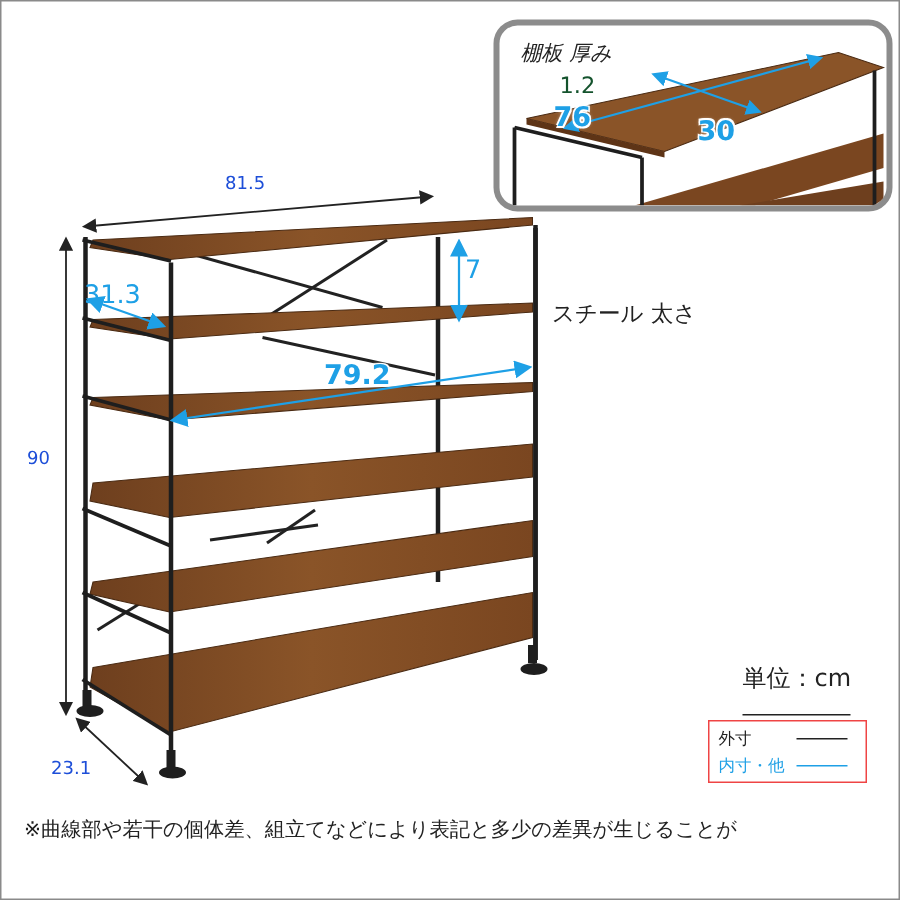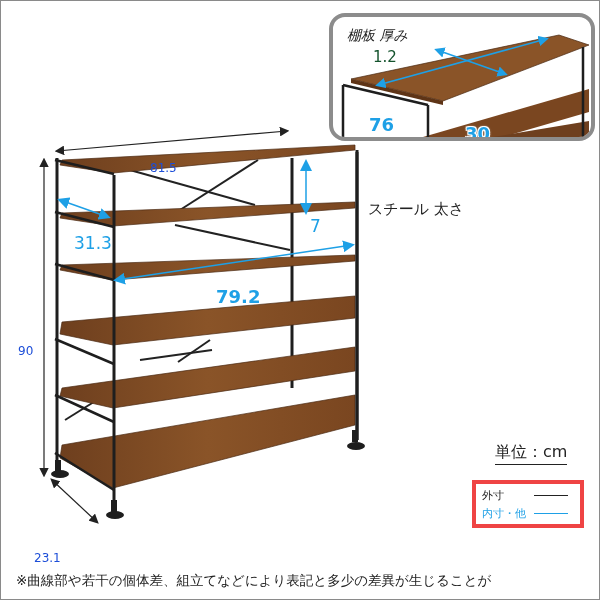--- a/index.html
+++ b/index.html
@@ -2,41 +2,41 @@
 <html><head>
 <meta charset="utf-8">
 <style>
   html, body { margin: 0; padding: 0; }
   body {
     width: 600px; height: 600px; background: #ffffff; position: relative; overflow: hidden;
     font-family: "DejaVu Sans", "Liberation Sans", sans-serif; color: #222;
   }
   .frame { position: absolute; left: 0; top: 0; width: 598px; height: 598px; border: 1px solid #8a8a8a; }
   svg.main { position: absolute; left: 0; top: 0; }
-  .lbl { position: absolute; white-space: nowrap; margin-top: 46px; }
+  .lbl { position: absolute; white-space: nowrap; }
   .dim-black { color: #1d4ed8; font-size: 12px; }
   .dim-blue { color: #1ea0e6; font-size: 17px; }
   .dim-blue-outline {
     color: #1ea0e6; font-size: 18px; font-weight: bold;
     text-shadow: -1px -1px 0 #fff, 1px -1px 0 #fff, -1px 1px 0 #fff, 1px 1px 0 #fff, 0 0 3px #fff;
   }
   .inset-box {
     position: absolute; left: 329px; top: 13px; width: 258px; height: 120px;
     border: 4px solid #8c8c8c; border-radius: 16px; overflow: hidden; background: #fff;
   }
   .inset-title { position: absolute; left: 14px; top: 10px; font-size: 14px; color: #222; font-style: italic; }
   .inset-thick { position: absolute; left: 40px; top: 31px; font-size: 15px; color: #14532d; }
   .steel-label { position: absolute; left: 368px; top: 198px; font-size: 15px; color: #222; line-height: 22px; }
-  .unit { position: absolute; left: 495px; top: 442px; font-size: 16px; color: #222; border-bottom: 1px solid #222; padding-bottom: 1px; }
+  .unit { position: absolute; left: 495px; top: 442px; font-size: 16px; color: #222; border-bottom: 1px solid #222; padding-bottom: 13px; }
   .legend {
     position: absolute; left: 472px; top: 480px; width: 104px; height: 40px;
-    border: 4px solid #ef4444; font-size: 11px;
+    border: 1px solid #ef4444; font-size: 11px;
   }
   .legend-row { position: absolute; left: 6px; height: 16px; display: flex; align-items: center; }
-  .note { position: absolute; left: 16px; top: 569px; font-size: 13.5px; line-height: 22px; color: #222; }
+  .note { position: absolute; left: 16px; top: 542px; font-size: 13.5px; line-height: 22px; color: #222; }
   .note .l2 { padding-left: 18px; }
 </style>
 </head>
 <body>
 
 <div class="frame"></div>
 
 <svg class="main" width="600" height="600" viewBox="0 0 600 600">
   <defs>
     <linearGradient id="wood" x1="0" y1="0" x2="1" y2="0">
@@ -109,21 +109,21 @@
     <line x1="60" y1="200" x2="108" y2="217" marker-start="url(#arrBl)" marker-end="url(#arrBl)"></line>
     <line x1="306" y1="162" x2="306" y2="212" marker-start="url(#arrBl)" marker-end="url(#arrBl)"></line>
     <line x1="116" y1="280" x2="352" y2="245" marker-start="url(#arrBl)" marker-end="url(#arrBl)"></line>
   </g>
 </svg>
 
 <div class="lbl dim-black" style="left:150px; top:115px;">81.5</div>
 <div class="lbl dim-black" style="left:18px; top:298px;">90</div>
 <div class="lbl dim-black" style="left:34px; top:505px;">23.1</div>
 
-<div class="lbl dim-blue" style="left:74px; top:187px;">31.3</div>
+<div class="lbl dim-blue" style="left:56px; top:187px;">31.3</div>
 <div class="lbl dim-blue" style="left:310px; top:170px;">7</div>
 <div class="lbl dim-blue-outline" style="left:216px; top:240px;text-align:right;">79.2</div>
 
 <div class="steel-label">
   <div>スチール 太さ</div>
 </div>
 
 <div class="inset-box">
   <svg width="258" height="120" viewBox="0 0 258 120" style="position:absolute;left:0;top:0;">
     <defs>

